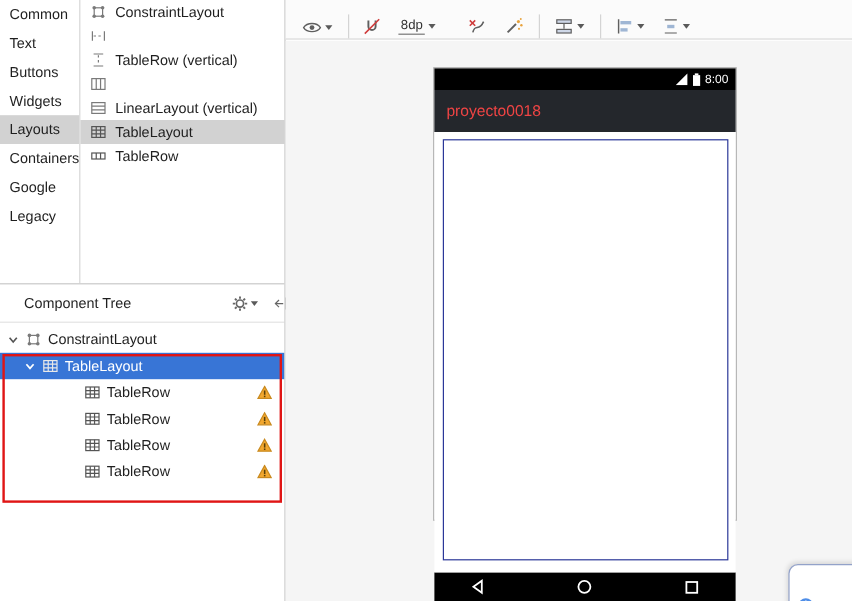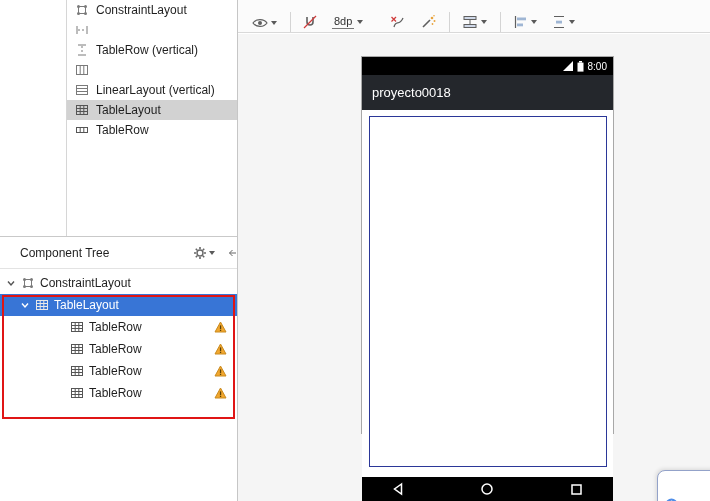--- a/index.html
+++ b/index.html
@@ -38,35 +38,45 @@
   .tbtn { display:flex; align-items:center; gap:3px; border:0; background:none; padding:3px 4px; margin-right:7px; cursor:pointer; }
   .tsep { width:1px; height:20px; background:#d4d4d4; margin:0 8px 0 2px; }
   .caret { width:0; height:0; border-left:3px solid transparent; border-right:3px solid transparent; border-top:4px solid #5a5a5a; }
   .margin-text { font-size:11px; color:#333; border-bottom:1px solid #777; padding:0 2px 1px 2px; }
   .gap12 { width:12px; }
   
   .surface { position:absolute; left:238px; top:34px; width:472px; height:467px; background:#f5f5f5; }
   .device { position:absolute; left:362px; top:57px; width:251px; height:376px; background:#fff; box-shadow:0 0 0 1px #a8a8a8; z-index:2; }
   .status-bar { height:18px; background:#000; display:flex; align-items:center; justify-content:flex-end; gap:4px; padding-right:6px; }
   .status-time { color:#fff; font-size:10px; }
-  .action-bar { height:35px; background:#24272c; color:#ffffff; display:flex; align-items:center; padding-left:10px; font-size:13px; }
+  .action-bar { height:35px; background:#24272c; color:#ef4444; display:flex; align-items:center; padding-left:10px; font-size:13px; }
   .content { position:relative; height:367px; background:#fff; }
   .table-outline { position:absolute; left:7px; top:6px; width:238px; height:351px; border:1px solid #2b3798; cursor:pointer; }
   .nav-bar { height:24px; background:#000; display:flex; align-items:center; justify-content:space-between; padding:0 30px; }
   
   .help-popup { position:absolute; left:657px; top:470px; width:80px; height:46px; background:#fff; border:1px solid #93a2c9; border-radius:8px 0 0 0; box-shadow:-1px -1px 4px rgba(0,0,0,0.12); z-index:10; padding:6px 0 0 7px; }
   .help-row { display:flex; align-items:center; gap:4px; }
   .help-title { font-weight:bold; font-size:11px; color:#222;margin-top:43px; }
   .help-body { font-size:11px; color:#333; margin:3px 0 0 23px; white-space:nowrap; }
 </style>
 </head>
 <body>
 
 <div class="app">
 
+  <div class="palette-cats">
+    <div class="cat">Common</div>
+    <div class="cat">Text</div>
+    <div class="cat">Buttons</div>
+    <div class="cat">Widgets</div>
+    <div class="cat selected">Layouts</div>
+    <div class="cat">Containers</div>
+    <div class="cat">Google</div>
+    <div class="cat">Legacy</div>
+  </div>
   <div class="v-split-inner"></div>
 
   <div class="palette-list">
     <div class="comp">
       <svg class="pic" width="14" height="14">
           <rect x="3.5" y="3.5" width="7" height="7" fill="none" stroke="#7a7a7a"></rect>
           <circle cx="3.5" cy="3.5" r="1.5" fill="#7a7a7a"></circle>
           <circle cx="10.5" cy="3.5" r="1.5" fill="#7a7a7a"></circle>
           <circle cx="3.5" cy="10.5" r="1.5" fill="#7a7a7a"></circle>
           <circle cx="10.5" cy="10.5" r="1.5" fill="#7a7a7a"></circle>

